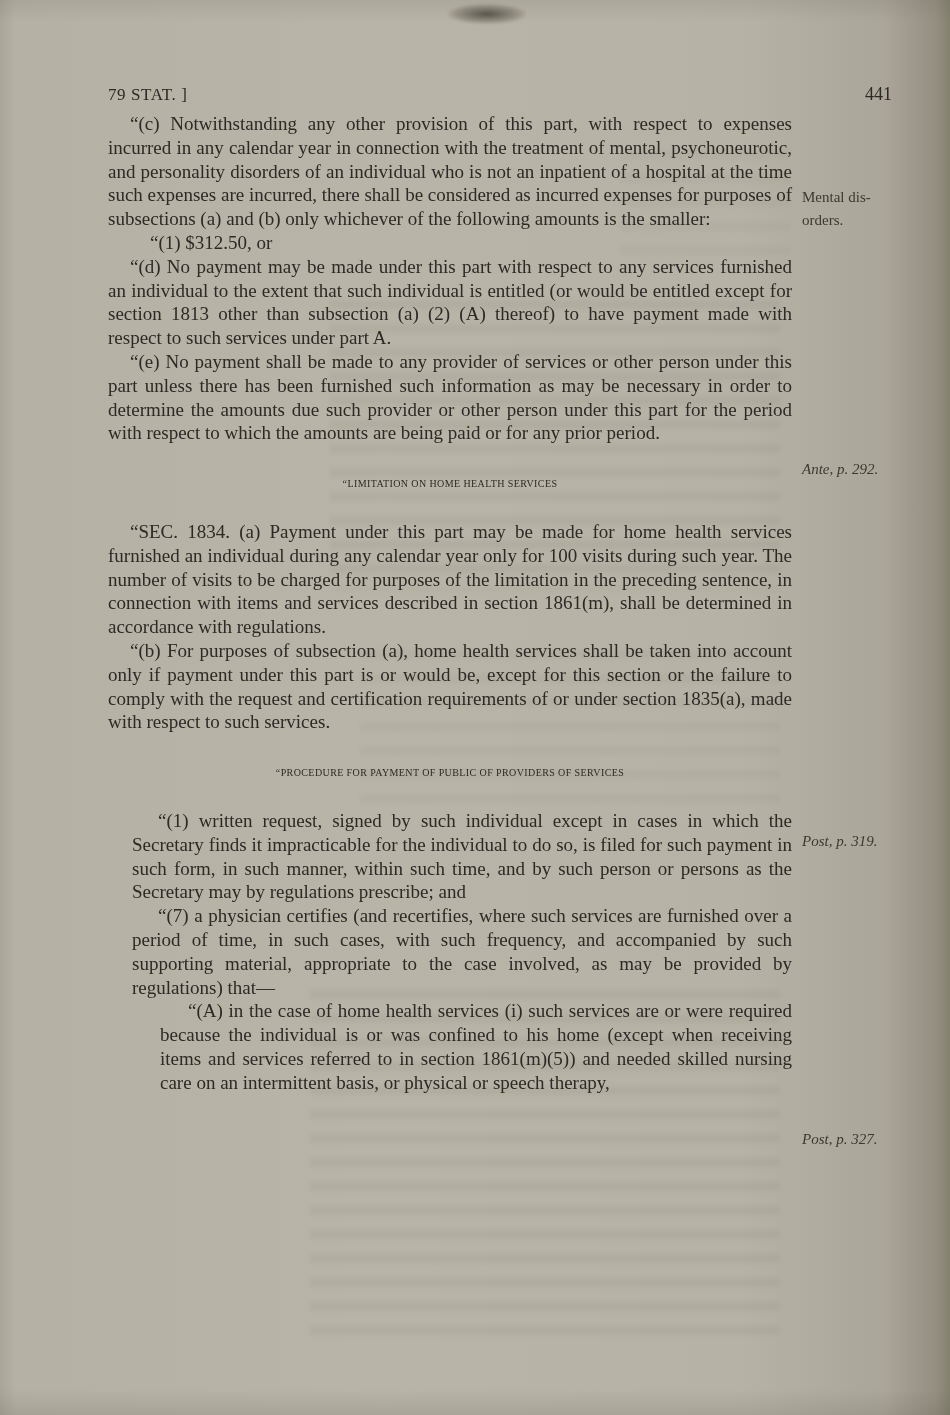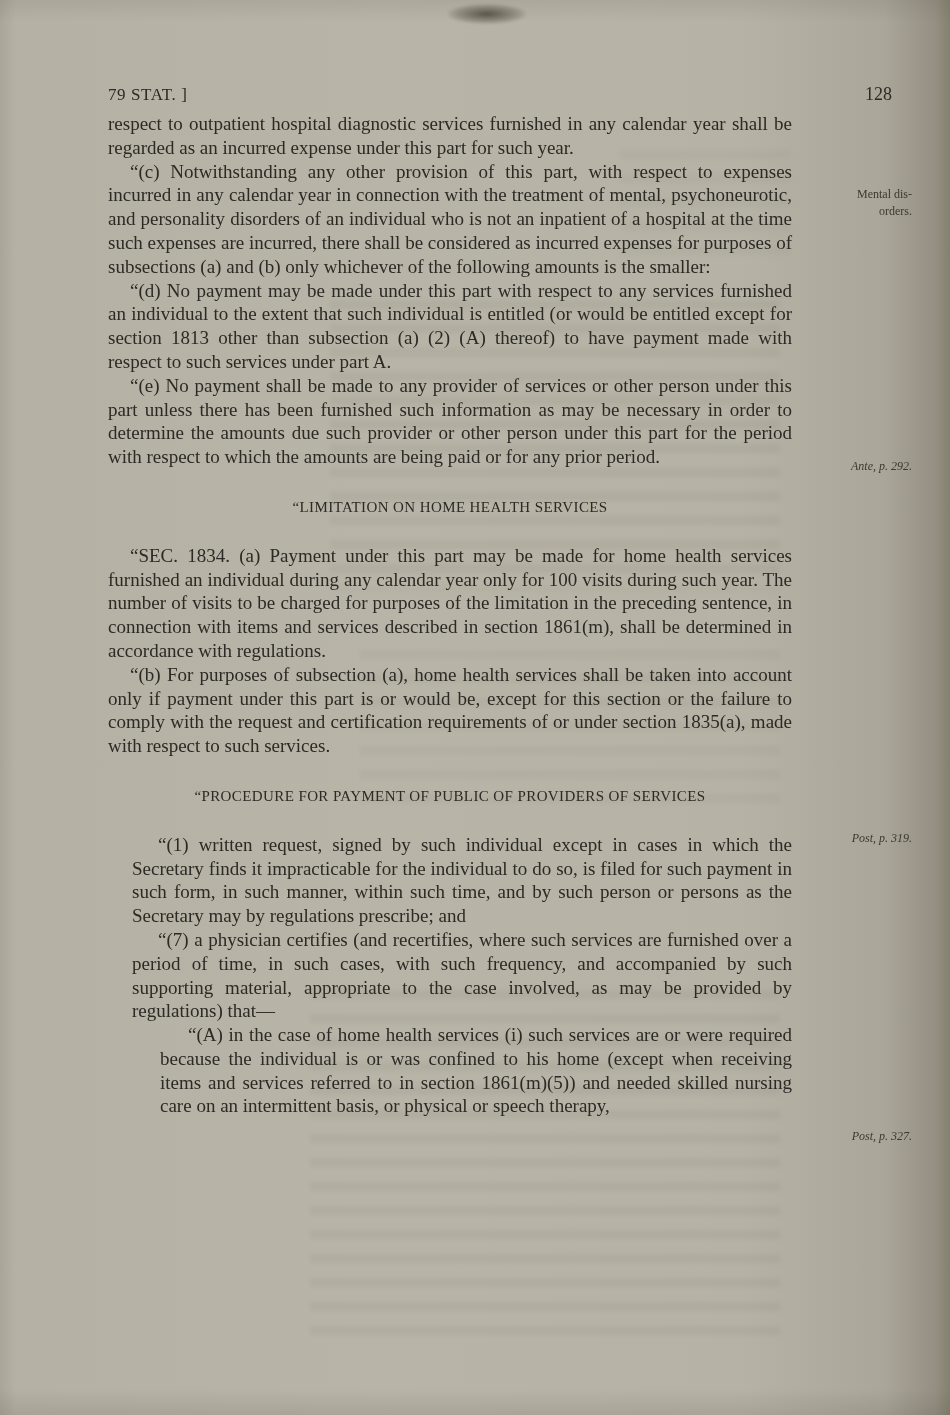--- a/index.html
+++ b/index.html
@@ -53,57 +53,57 @@
     text-justify: inter-word;
   }
   .para { text-indent: 22px; }
   .para.noindent { text-indent: 0; }
   .para.clause { text-indent: 42px; }
   .para.block1 { margin-left: 24px; text-indent: 26px; }
   .para.block2 { margin-left: 52px; text-indent: 28px; }
 
   .heading {
     font-weight: normal;
-    font-size: 15px;
+    font-size: 10px;
     letter-spacing: 0.4px;
     text-align: center;
     text-indent: 0;
     margin: 27px 0 24px 0;
   }
 
   
   .notes { position: absolute; left: 0; top: 0; width: 100%; height: 100%; pointer-events: none; }
   .note {
     position: absolute; left: 802px; width: 110px;
-    font-size: 12px; line-height: 17px;
+    font-size: 15px; line-height: 23px;
     color: var(--note_ink, #3b3930);
     white-space: pre-line;
-    text-align: right;
+    text-align: left;
   }
   .note.italic { font-style: italic; }
 </style>
 </head>
 <body>
 
 <div class="page">
 
   <div class="smudge"></div>
   <div class="ghost g1"></div>
   <div class="ghost g2"></div>
   <div class="ghost g3"></div>
   <div class="ghost g4"></div>
 
   <header class="header">
     <span class="stat">79 STAT. ]</span>
-    <span class="pagenum">128</span>
+    <span class="pagenum">441</span>
   </header>
 
   <main class="text-column">
-    <p class="para noindent">respect to outpatient hospital diagnostic services furnished in any calendar year shall be regarded as an incurred expense under this part for such year.</p>
     <p class="para">“(c) Notwithstanding any other provision of this part, with respect to expenses incurred in any calendar year in connection with the treatment of mental, psychoneurotic, and personality disorders of an individual who is not an inpatient of a hospital at the time such expenses are incurred, there shall be considered as incurred expenses for purposes of subsections (a) and (b) only whichever of the following amounts is the smaller:</p>
+    <p class="para clause">“(1) $312.50, or</p>
     <p class="para">“(d) No payment may be made under this part with respect to any services furnished an individual to the extent that such individual is entitled (or would be entitled except for section 1813 other than subsection (a) (2) (A) thereof) to have payment made with respect to such services under part A.</p>
     <p class="para">“(e) No payment shall be made to any provider of services or other person under this part unless there has been furnished such information as may be necessary in order to determine the amounts due such provider or other person under this part for the period with respect to which the amounts are being paid or for any prior period.</p>
 
     <h2 class="heading">“LIMITATION ON HOME HEALTH SERVICES</h2>
 
     <p class="para">“SEC. 1834. (a) Payment under this part may be made for home health services furnished an individual during any calendar year only for 100 visits during such year. The number of visits to be charged for purposes of the limitation in the preceding sentence, in connection with items and services described in section 1861(m), shall be determined in accordance with regulations.</p>
     <p class="para">“(b) For purposes of subsection (a), home health services shall be taken into account only if payment under this part is or would be, except for this section or the failure to comply with the request and certification requirements of or under section 1835(a), made with respect to such services.</p>
 
     <h2 class="heading">“PROCEDURE FOR PAYMENT OF PUBLIC OF PROVIDERS OF SERVICES</h2>
 

